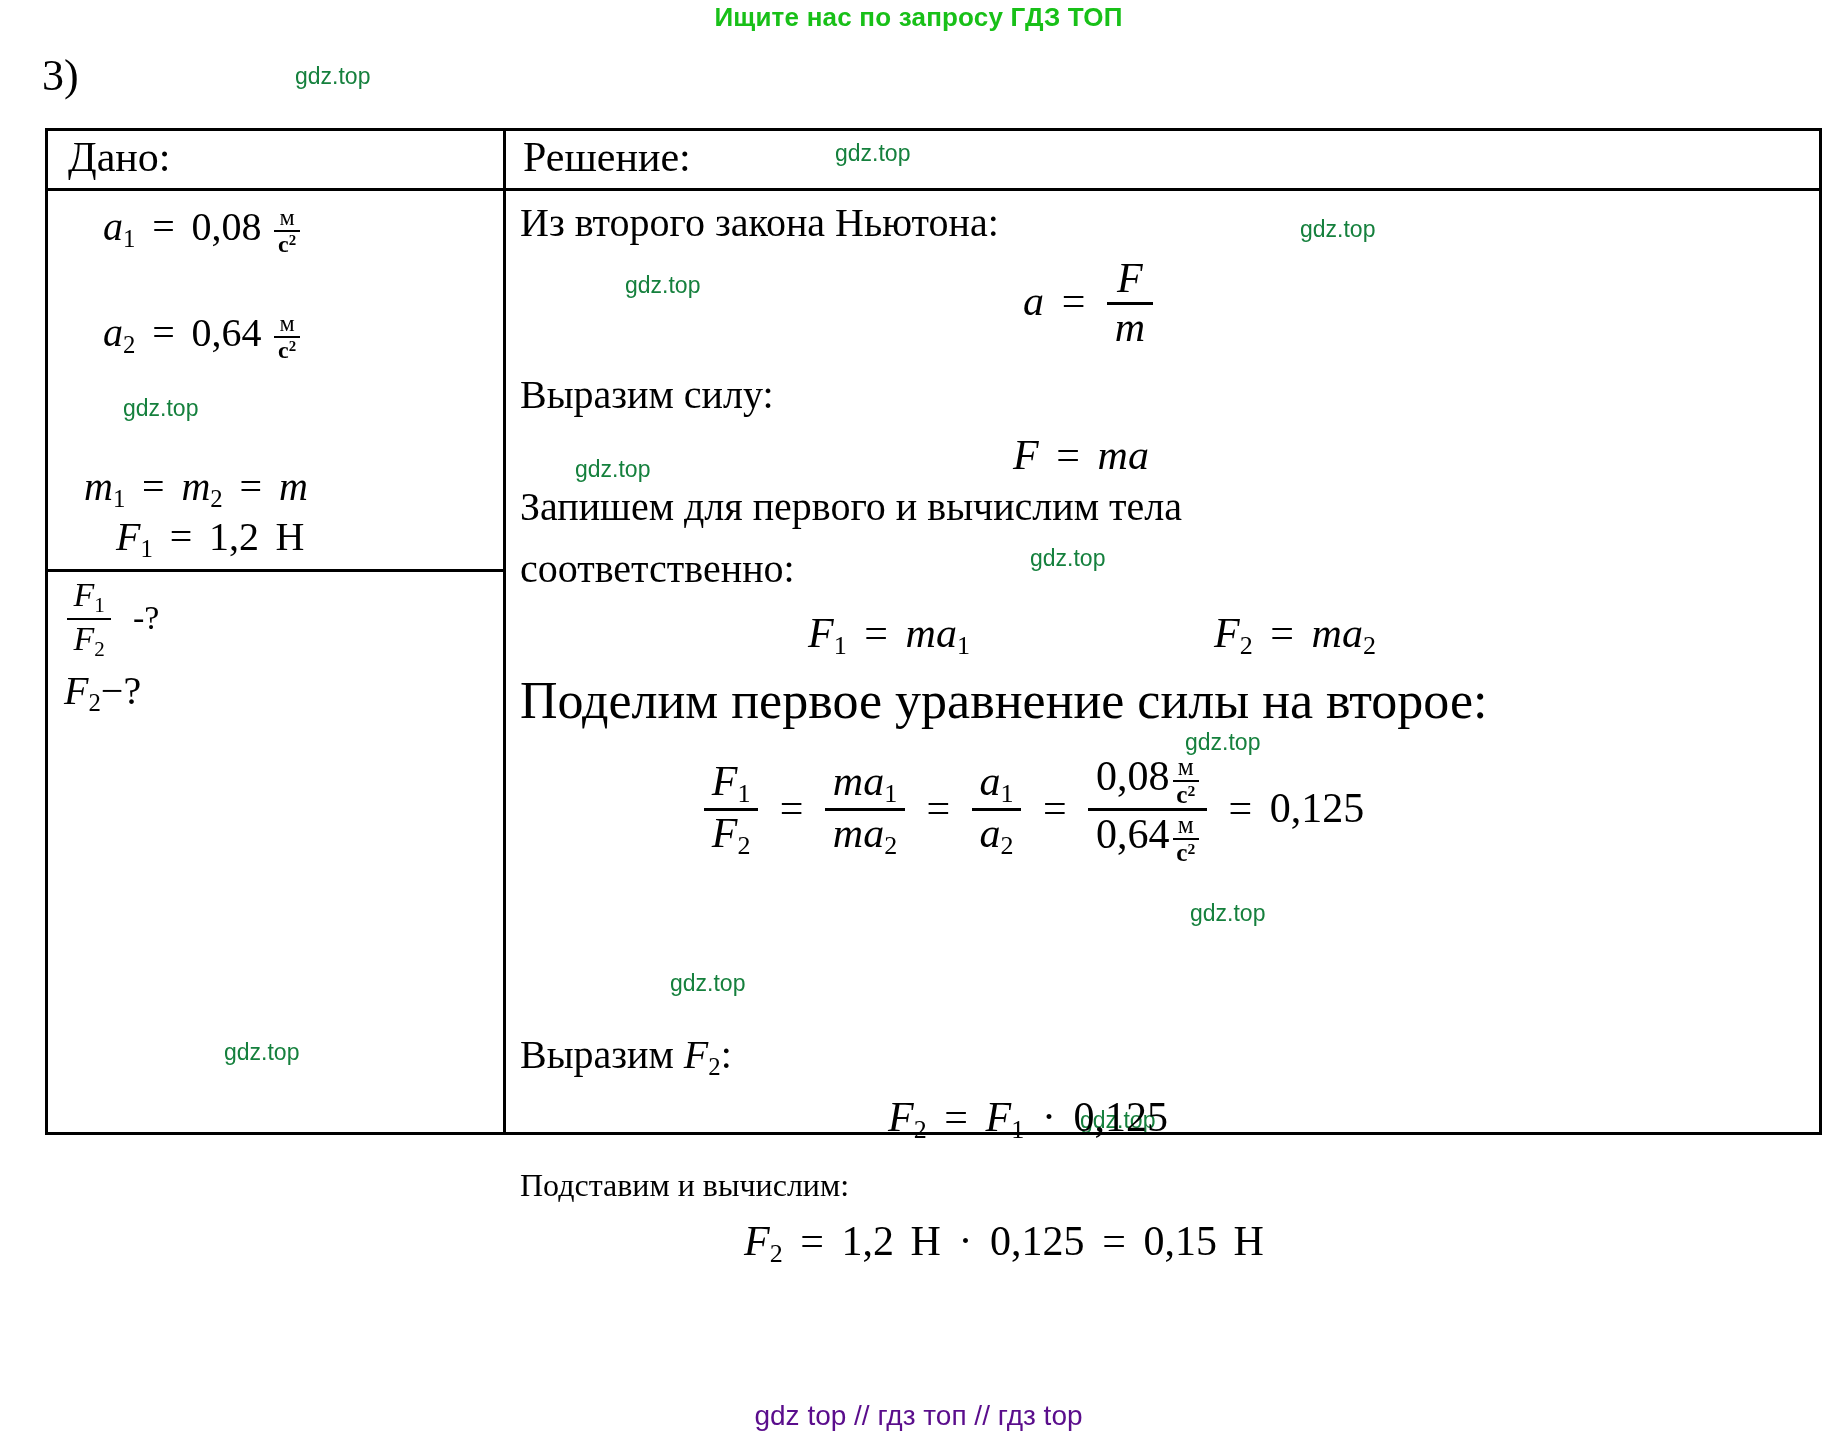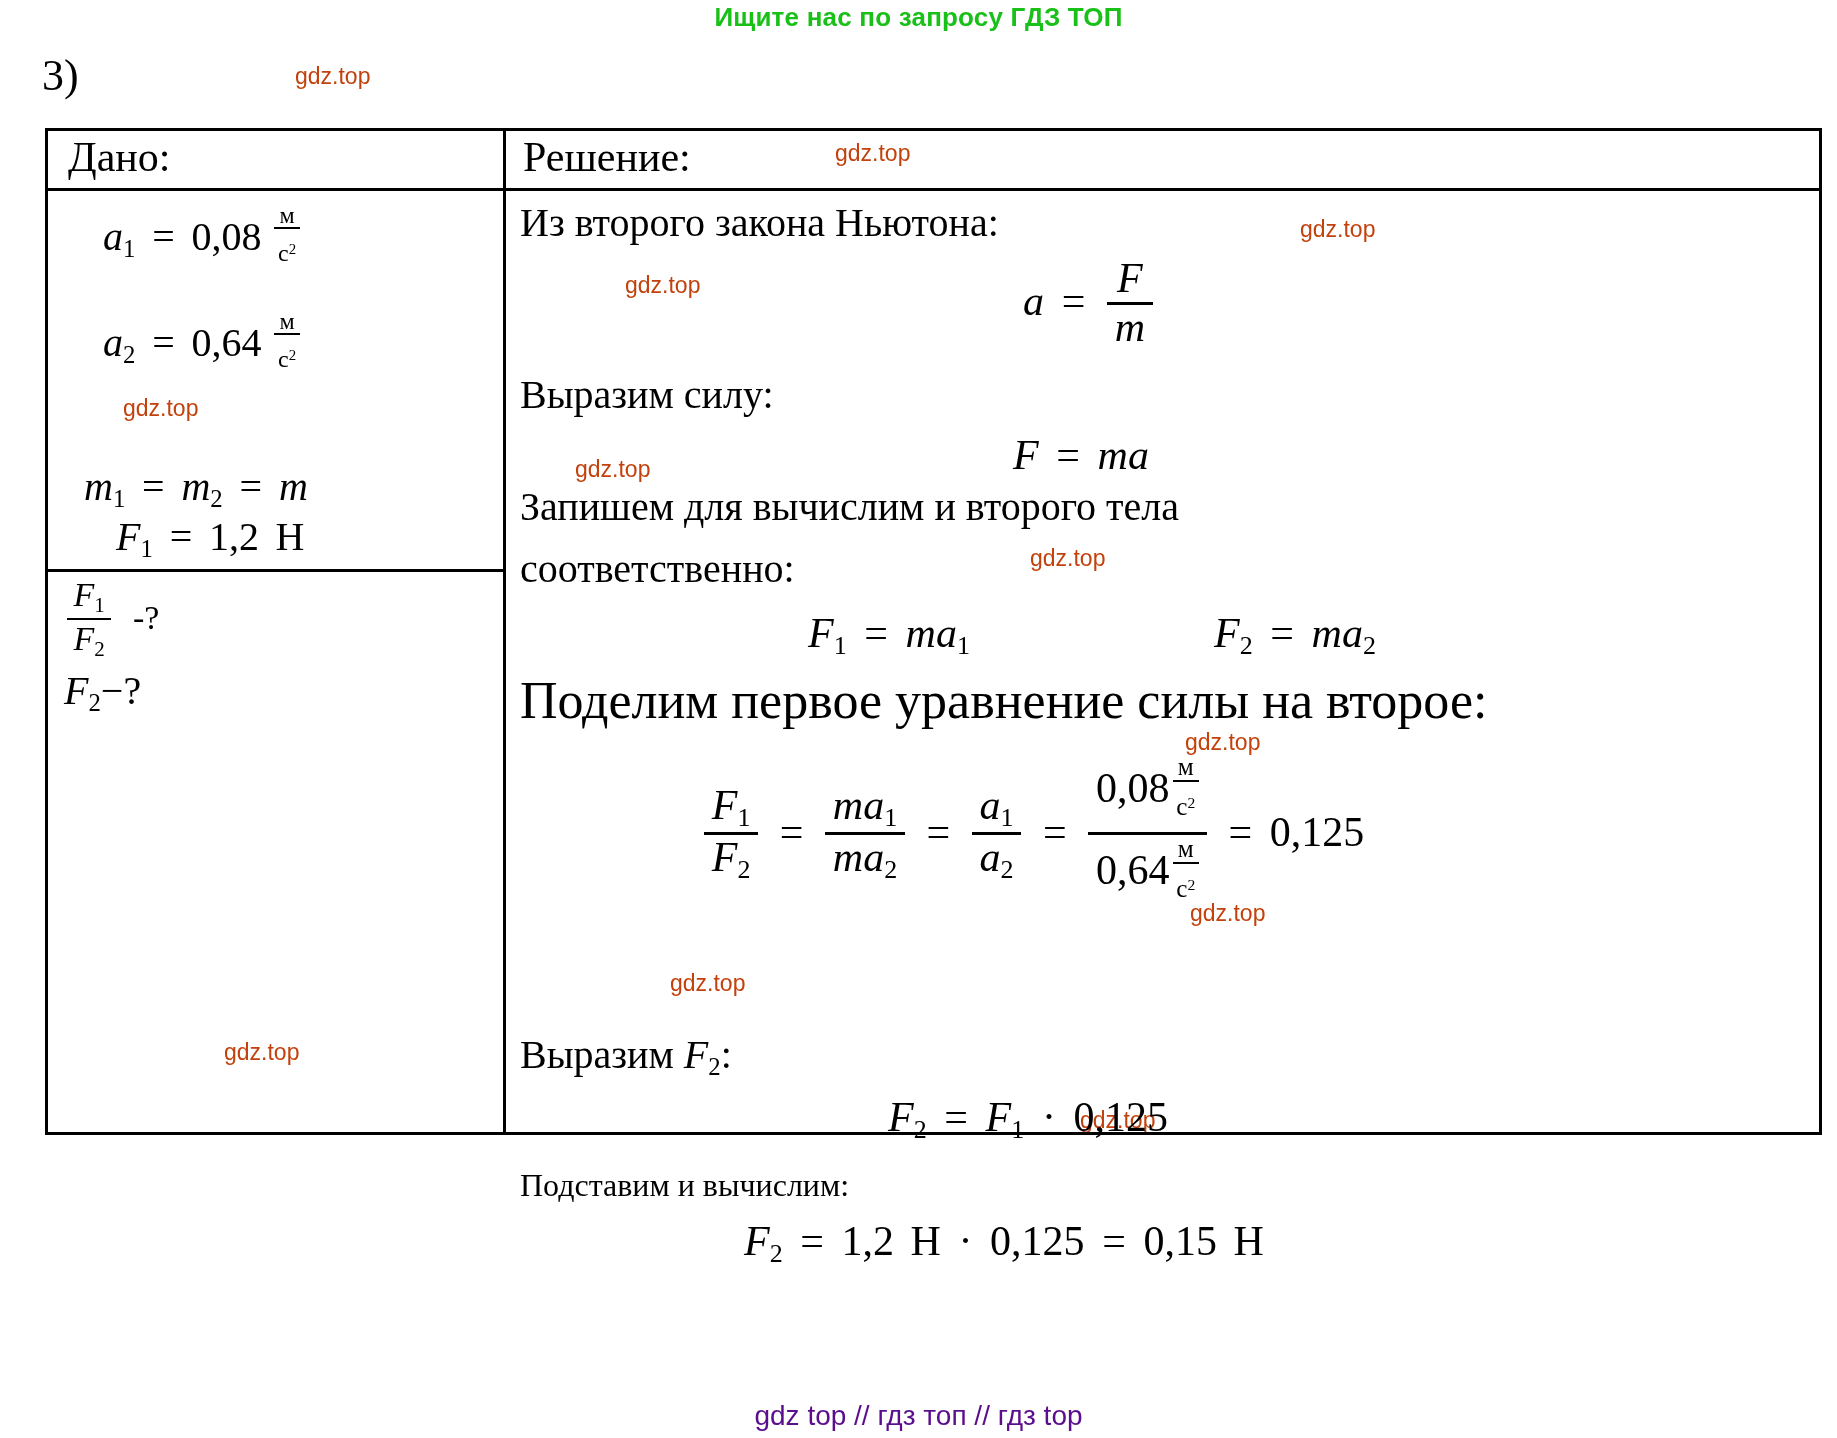--- a/index.html
+++ b/index.html
@@ -37,21 +37,21 @@
     top: 50px;
     font-size: 44px;
     font-family: "Liberation Serif", serif;
   }
 
   
   .wm {
     position: absolute;
     font-family: "Liberation Sans", sans-serif;
     font-size: 23px;
-    color: #c2410c;
+    color: #15803d;
     white-space: nowrap;
     font-weight: 400;
   }
 
   
   .tbl {
     position: absolute;
     left: 45px;
     top: 128px;
     width: 1777px;
@@ -149,21 +149,22 @@
     font-style: normal;
     margin-left: .12em;
   }
   .ufrac > .num {
     display: block;
     border-bottom: 2px solid #000;
     padding: 0 .15em 0 .15em;
   }
   .ufrac > .den {
     display: block;
-    padding: 12px .15em;
+    padding: 0 .15em;
+    font-weight: bold;
   }
 
   
   .txt {
     position: absolute;
     white-space: nowrap;
     font-family: "Liberation Serif", serif;
   }
 
   
@@ -266,21 +267,21 @@
   </div>
 
   <div class="txt" style="left:472px; top:240px; font-size:40px;">Выразим силу:</div>
 
   <div class="mathrow" style="left:965px; top:300px; font-size:42px;">
     <span class="mi">F</span>
     <span class="mo">=</span>
     <span class="mi">ma</span>
   </div>
 
-  <div class="txt" style="left:472px; top:352px; font-size:40px;">Запишем для вычислим и второго тела</div>
+  <div class="txt" style="left:472px; top:352px; font-size:40px;">Запишем для первого и вычислим тела</div>
 
   <div class="txt" style="left:472px; top:414px; font-size:40px;">соответственно:</div>
 
   <div class="mathrow" style="left:760px; top:478px; font-size:42px;">
     <span class="mi">F</span><span class="subn">1</span>
     <span class="mo">=</span>
     <span class="mi">ma</span><span class="subn">1</span>
   </div>
 
   <div class="mathrow" style="left:1166px; top:478px; font-size:42px;">

